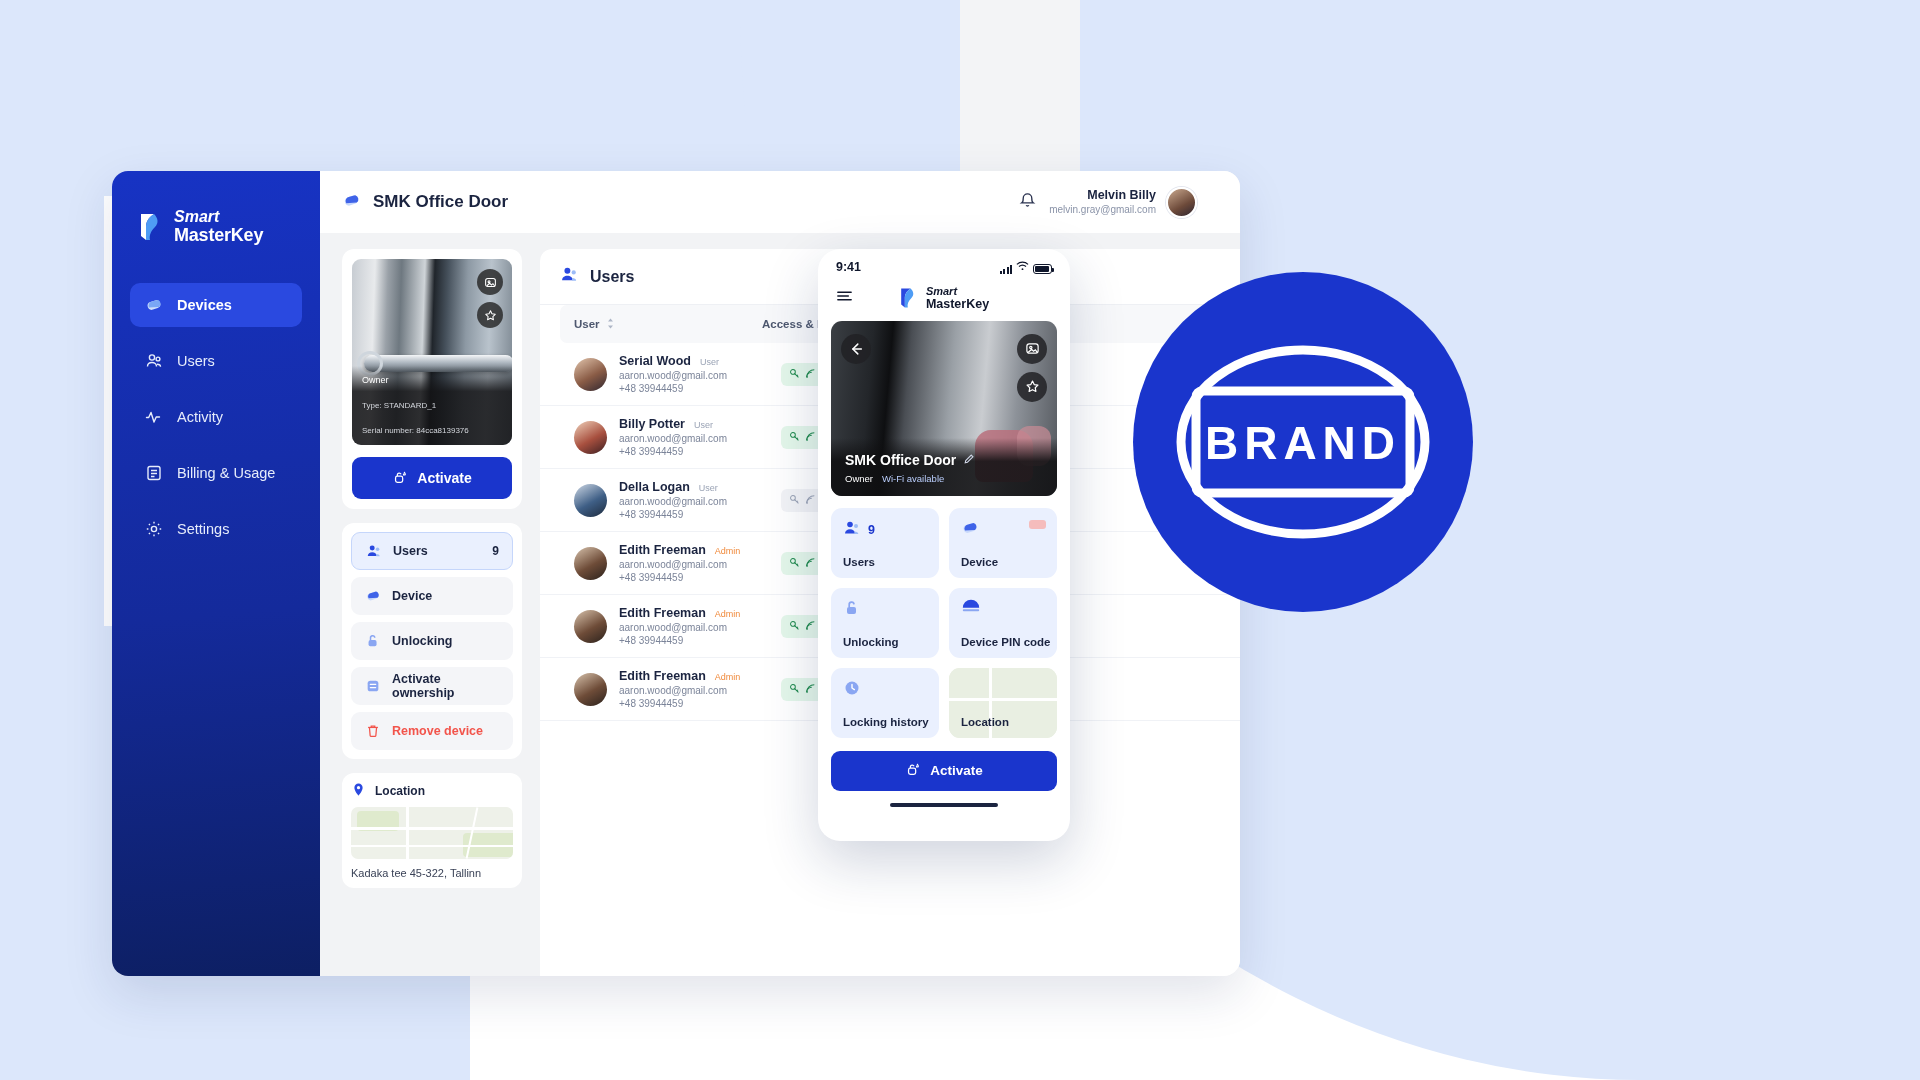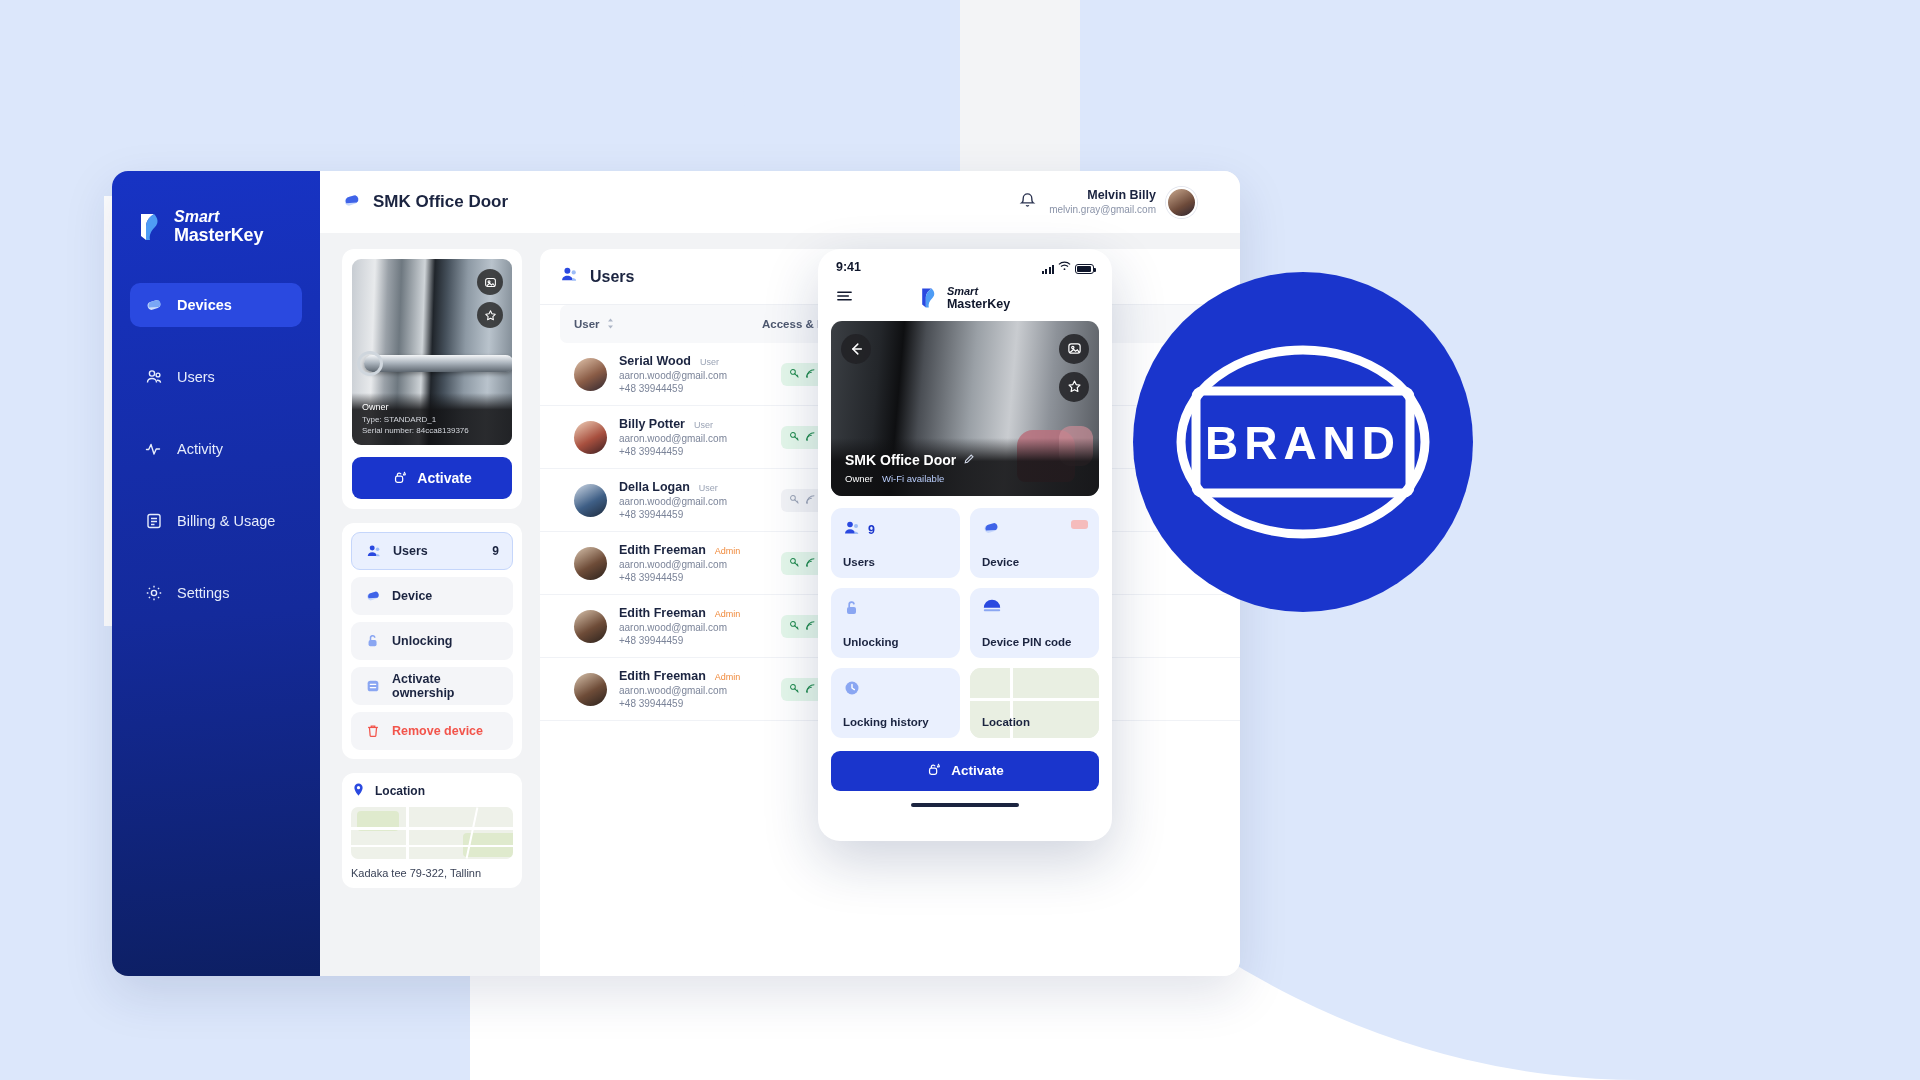--- a/index.html
+++ b/index.html
@@ -61,21 +61,21 @@
     padding: 28px 18px 0 18px;
     flex: none;
   }
   .brand-row { display: flex; align-items: center; gap: 10px; margin: 10px 0 38px 8px; }
   .brand-text { line-height: 1.05; }
   .brand-smart { font-size: 16px; font-style: italic; color: #fff; font-weight: 600; }
   .brand-mk { font-size: 18px; font-weight: bold; color: #fff; letter-spacing: -0.2px; }
 
   .nav-item {
     display: flex; align-items: center; gap: 14px;
-    height: 44px; padding: 0 14px; margin-bottom: 28px;
+    height: 44px; padding: 0 14px; margin-bottom: 12px;
     border-radius: 10px;
     color: #e6ecfb; font-size: 14.5px;
   }
   .nav-item.active { background: #2a49e0; color: #fff; font-weight: 600; }
   .nav-ico { width: 19px; height: 19px; display: flex; align-items: center; justify-content: center; flex: none; }
 
   
   #main { flex: 1; display: flex; flex-direction: column; min-width: 0; }
 
   #topbar {
@@ -123,21 +123,21 @@
     background: rgba(38,38,38,.82); display: flex; align-items: center; justify-content: center;
   }
   #fab-image { top: 10px; }
   #fab-star { top: 43px; }
   #photo-overlay {
     position: absolute; left: 0; right: 0; bottom: 0; padding: 9px 10px 10px;
     background: linear-gradient(180deg, rgba(18,18,20,.0), rgba(18,18,20,.86) 32%);
     color: #fff;
   }
   #photo-overlay .ov-owner { font-size: 9px; margin-bottom: 3px; }
-  #photo-overlay .ov-line { font-size: 8px; color: #d3d6dc; margin-top: 2px; }
+  #photo-overlay .ov-line { font-size: 8px; color: #d3d6dc; margin-top: 16px; }
 
   #activate-btn {
     margin-top: 12px; height: 42px; border-radius: 9px; background: #1a35cc;
     display: flex; align-items: center; justify-content: center; gap: 9px;
     color: #fff; font-size: 14px; font-weight: bold; border: none; width: 100%;
   }
 
   #menu-card { padding: 9px; display: flex; flex-direction: column; gap: 7px; }
   .menu-row {
     display: flex; align-items: center; gap: 11px;
@@ -195,21 +195,21 @@
   .badge {
     display: flex; align-items: center; gap: 5px;
     height: 23px; border-radius: 6px; padding: 0 8px;
     font-size: 8.5px; font-weight: bold; letter-spacing: .3px;
   }
   .badge.on { background: #e4f7ea; color: #1f8a4d; }
   .badge.off { background: #f2f3f6; color: #9aa3b5; }
 
   
   #phone {
-    position: absolute; left: 818px; top: 249px; width: 294px; height: 592px;
+    position: absolute; left: 818px; top: 249px; width: 252px; height: 592px;
     background: #fff; border-radius: 22px;
     box-shadow: 0 20px 55px rgba(20,40,90,0.20);
     overflow: hidden;
   }
   #ph-status { display: flex; align-items: center; padding: 11px 18px 4px; font-size: 12.5px; font-weight: bold; color: #10172c; }
   #ph-status .sp { flex: 1; }
   #ph-status .icons { display: flex; align-items: flex-end; gap: 4px; }
   .bars { display: flex; align-items: flex-end; gap: 1.5px; height: 9px; }
   .bars i { width: 2px; background: #10172c; display: block; }
   .batt { width: 19px; height: 10px; border: 1.3px solid #10172c; border-radius: 3px; position: relative; }
@@ -472,21 +472,21 @@
               <span>Location</span>
             </div>
             <div id="loc-map">
               <div class="green" style="left:6px; top:4px; width:42px; height:20px;"></div>
               <div class="green" style="left:112px; top:26px; width:55px; height:24px;"></div>
               <div class="road" style="left:0; top:20px; width:100%; height:3px;"></div>
               <div class="road" style="left:0; top:38px; width:100%; height:2px;"></div>
               <div class="road" style="left:55px; top:0; width:3px; height:100%;"></div>
               <div class="road" style="left:120px; top:0; width:2px; height:100%; transform:rotate(12deg);"></div>
             </div>
-            <div id="loc-addr">Kadaka tee 79-322, Tallinn</div>
+            <div id="loc-addr">Kadaka tee 45-322, Tallinn</div>
           </div>
         </div>
 
         <div id="users-panel">
           <div id="users-head">
             <span>
               <svg width="19" height="19" viewBox="0 0 18 18">
                   <circle cx="7" cy="5.5" r="2.8" fill="#2a49e0"></circle>
                   <path d="M2 14.5c0-2.6 2.2-4.2 5-4.2s5 1.6 5 4.2z" fill="#2a49e0"></path>
                   <circle cx="13" cy="7" r="2" fill="#9dbcf7"></circle>

